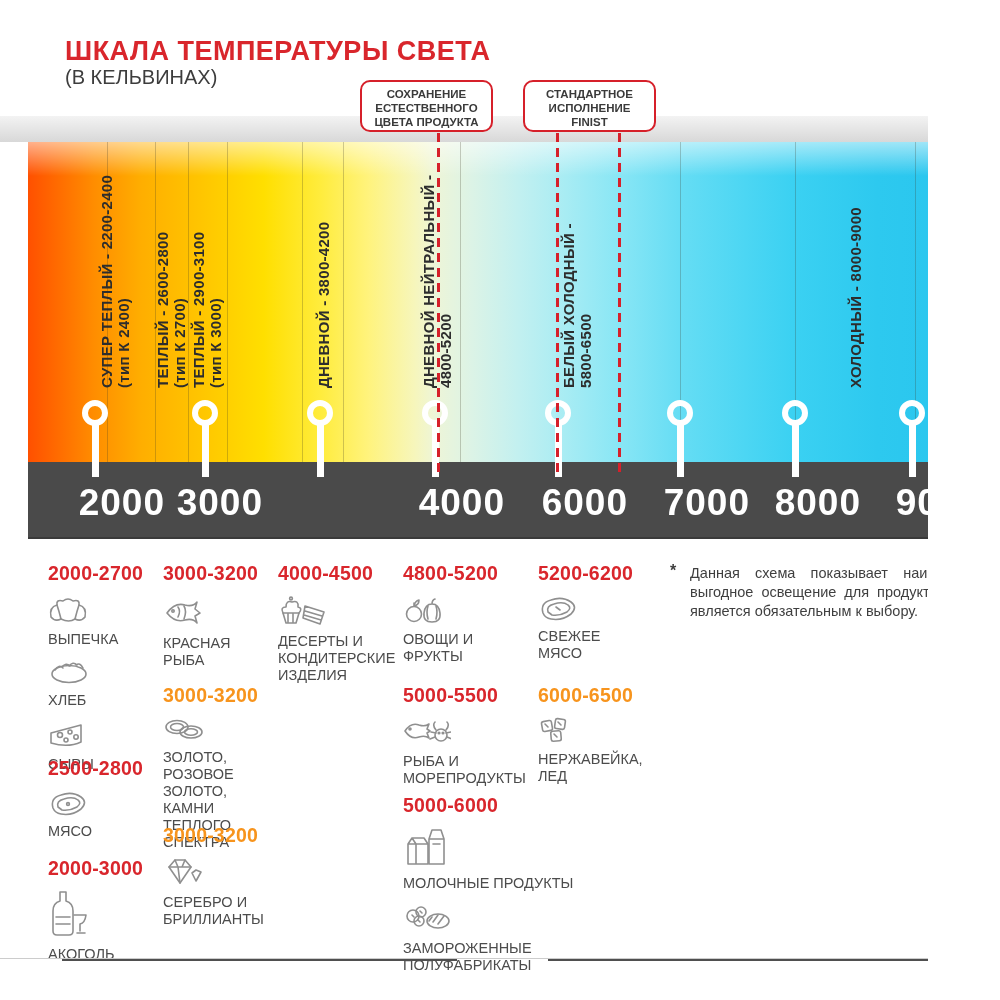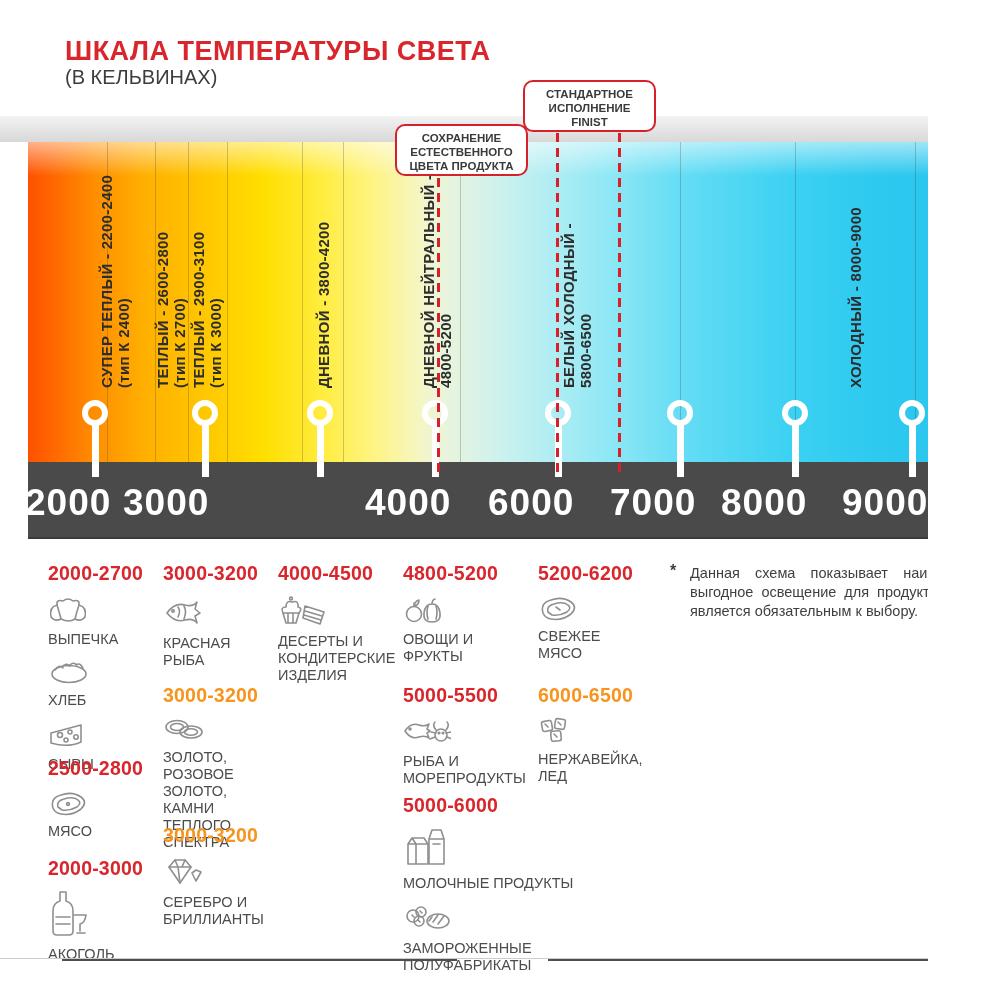--- a/index.html
+++ b/index.html
@@ -6,21 +6,21 @@
   .canvas{position:relative;width:928px;height:1000px;background:#fff;overflow:hidden;
           font-family:"Liberation Sans","DejaVu Sans",sans-serif;}
 
   .title{position:absolute;left:65px;top:36px;font-size:27px;font-weight:bold;color:#d9262c;letter-spacing:.5px;}
   .subtitle{position:absolute;left:65px;top:66px;font-size:20px;color:#3d3d3d;}
 
   .callout{position:absolute;top:80px;width:133px;height:52px;box-sizing:border-box;
            border:2.5px solid #d6202a;border-radius:10px;background:#fff;z-index:7;
            font-size:11.5px;font-weight:bold;line-height:14px;color:#3a3a3a;text-align:center;
            white-space:pre-line;padding-top:5px;}
-  .co1{left:395px;margin-top:44px;} .co2{left:523px;}
+  .co1{left:360px;} .co2{left:523px;}
 
   .grayfade{position:absolute;left:0;top:116px;width:1000px;height:26px;
             background:linear-gradient(to bottom,#f3f3f3,#d8d8d8);}
   .band{position:absolute;left:28px;top:142px;width:944px;height:320px;z-index:1;
         background:linear-gradient(to right,
           #ff5000 0%, #ff6a00 3%, #ff8d00 7%, #ffae00 12%, #ffc800 19%, #ffdf00 25%,
           #ffec3d 31%, #fff37c 36%, #f6f6bc 41%, #eef5d7 43%, #dcf3e6 47%, #c2f0f0 52%,
           #adedf3 56%, #8ce7f5 62%, #66ddf4 69%, #4cd6f3 76%, #3bd1f2 81%, #2dc9ef 90%, #29c5ee 100%);}
   .band::before{content:"";position:absolute;left:0;top:0;width:100%;height:34px;
         background:linear-gradient(to bottom,rgba(255,255,255,.55),rgba(255,255,255,0));}
@@ -33,21 +33,21 @@
 
   .pin{position:absolute;z-index:4;}
   .pin .ring{position:absolute;width:14px;height:14px;border:6px solid #fff;border-radius:50%;}
   .pin .stem{position:absolute;width:7px;background:#fff;}
 
   .dash{position:absolute;width:3px;top:133px;height:345px;z-index:6;
         background:repeating-linear-gradient(to bottom,#d6202a 0,#d6202a 9px,transparent 9px,transparent 15px);}
 
   .scalebar{position:absolute;left:28px;top:462px;width:957px;height:75px;background:#4a4a4a;
             border-bottom:2px solid #3a3a3a;z-index:3;}
-  .tick{position:absolute;top:482px;width:140px;text-align:left;font-size:37px;font-weight:bold;
+  .tick{position:absolute;top:482px;width:140px;text-align:right;font-size:37px;font-weight:bold;
         color:#fff;z-index:5;letter-spacing:1px;}
 
   .fcol{position:absolute;top:562px;}
   .fgroup{position:absolute;left:0;}
   .frange{font-size:19.5px;font-weight:bold;margin-bottom:9px;letter-spacing:.2px;}
   .frange.red{color:#d9262c;} .frange.orange{color:#f7941d;}
   .fitem{margin-bottom:11px;}
   .ficon{display:block;margin-bottom:3px;}
   .ficon svg{stroke:#8f8f8f;fill:none;stroke-width:1.6;stroke-linecap:round;stroke-linejoin:round;}
   .flabel{font-size:14.5px;color:#4c4c4c;line-height:17px;white-space:pre-line;}

